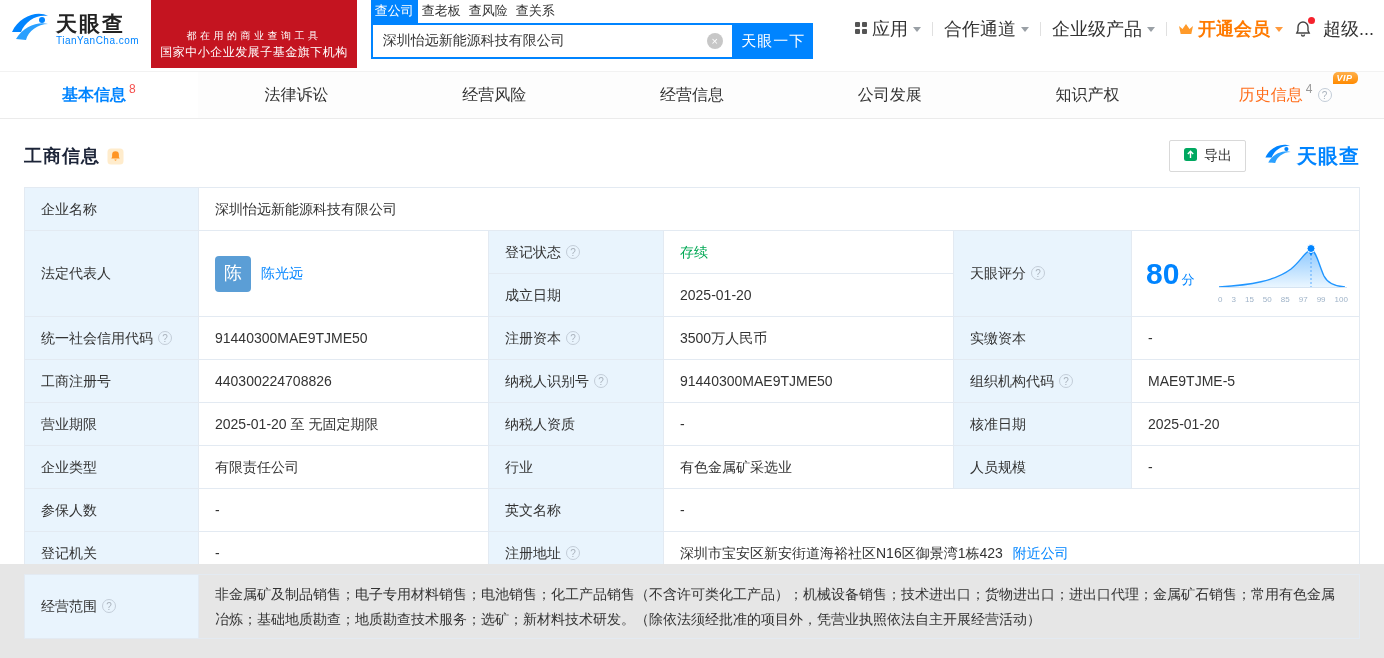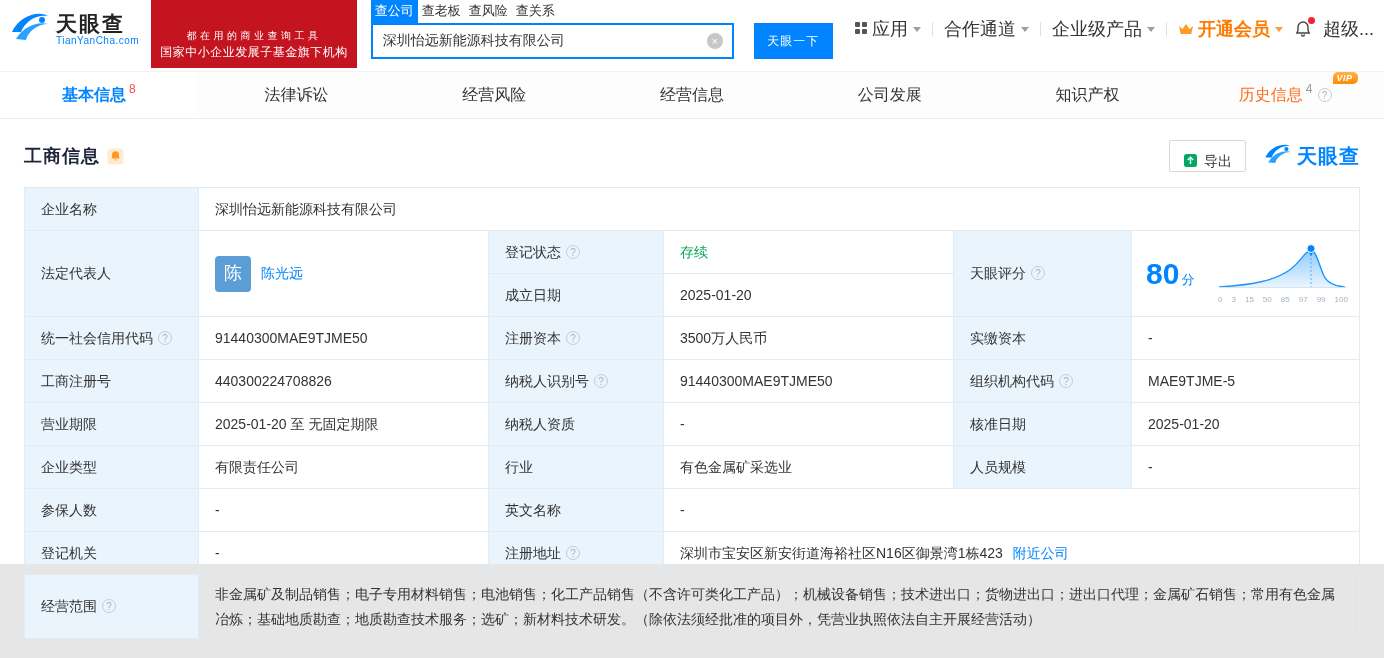--- a/index.html
+++ b/index.html
@@ -24,21 +24,21 @@
 
   .search-area { display:flex; flex-direction:column; flex:0 0 auto; margin-left:2px; }
   .search-tabs { display:flex; }
   .stab { font-size:13px; padding:3px 4px 3px; color:#333; cursor:pointer; }
   .stab.active { background:#0084ff; color:#fff; }
   .search-row { display:flex; }
   .search-box { position:relative; width:363px; height:36px; border:2px solid #0084ff; background:#fff; }
   .search-box input { border:none; outline:none; width:100%; height:100%; padding:0 32px 0 10px; font-size:14px; color:#333; font-family:inherit; background:transparent; }
   .clear-btn { position:absolute; right:9px; top:50%; transform:translateY(-50%); width:16px; height:16px; border-radius:50%; background:#c7c7c7; color:#fff; text-align:center; line-height:16px; font-size:11px; cursor:pointer; }
   .clear-btn::after { content:"\00d7"; }
-  .search-btn { width:79px; height:36px; background:#0084ff; color:#fff; border:none; font-size:12px; cursor:pointer; font-family:inherit; letter-spacing:1px;margin-left:20px; }
+  .search-btn { width:79px; height:36px; background:#0084ff; color:#fff; border:none; font-size:15px; cursor:pointer; font-family:inherit; letter-spacing:1px; }
 
   .top-menu { margin-left:auto; display:flex; align-items:center; gap:11px; font-size:18px; color:#333; white-space:nowrap; overflow:hidden; flex:1 1 auto; justify-content:flex-end; }
   .menu-item { display:flex; align-items:center; gap:4px; cursor:pointer; flex:0 0 auto; }
   .chev { width:0; height:0; border-left:4px solid transparent; border-right:4px solid transparent; border-top:5px solid #9aa0a6; margin-left:1px; }
   .sep { width:1px; height:14px; background:#e0e0e0; flex:0 0 auto; }
   .menu-vip { color:#ff7a00; font-weight:bold; }
   .menu-vip .chev { border-top-color:#ff9a3d; }
   .bell-wrap { position:relative; display:flex; align-items:center; cursor:pointer; flex:0 0 auto; }
   .bell-dot { position:absolute; top:-3px; right:-3px; width:7px; height:7px; border-radius:50%; background:#f5222d; }
 
@@ -52,21 +52,21 @@
   .tab.history { color:#ff6d1a; }
   .vip-tag { position:absolute; top:-13px; right:-26px; background:linear-gradient(180deg,#ffb14d,#ff8a00); color:#fff; font-size:9px; font-style:italic; font-weight:bold; padding:1px 5px 1px 4px; border-radius:5px 5px 5px 0; letter-spacing:0.5px; }
   .help { display:inline-block; width:14px; height:14px; border:1px solid #c3cdd8; border-radius:50%; color:#aab3bd; font-size:10px; line-height:13px; text-align:center; margin-left:5px; cursor:pointer; vertical-align:1px; font-style:normal; font-weight:normal; }
   .help::after { content:"?"; }
 
   
   .section-head { display:flex; align-items:center; padding:21px 24px 15px; }
   .section-title { font-size:18px; font-weight:bold; color:#1c2438; letter-spacing:1px; }
   .title-bell { margin-left:7px; display:inline-flex; }
   .head-right { margin-left:auto; display:flex; align-items:center; gap:18px; }
-  .export-btn { display:flex; align-items:flex-end; gap:6px; border:1px solid #d9d9d9; background:#fff; height:32px; padding:0 13px; border-radius:2px; font-size:14px; color:#333; cursor:pointer; font-family:inherit; }
+  .export-btn { display:flex; align-items:center; gap:6px; border:1px solid #d9d9d9; background:#fff; height:32px; padding:0 13px; border-radius:2px; font-size:14px; color:#333; cursor:pointer; font-family:inherit; }
   .brand-right { display:flex; align-items:center; gap:5px; cursor:pointer; }
   .brand-right-text { font-size:20px; font-weight:bold; color:#0084ff; letter-spacing:1px; }
 
   
   .info-table { width:1336px; margin:0 24px; border-collapse:collapse; table-layout:fixed; font-size:14px; }
   .info-table td { border:1px solid #e3eaf2; padding:6px 16px; color:#333; vertical-align:middle; line-height:1.5; }
   .info-table tr { height:43px; }
   tr.tall { height:64px; }
   td.lbl { background:#e9f4fd; }
   .green { color:#00a854; }

